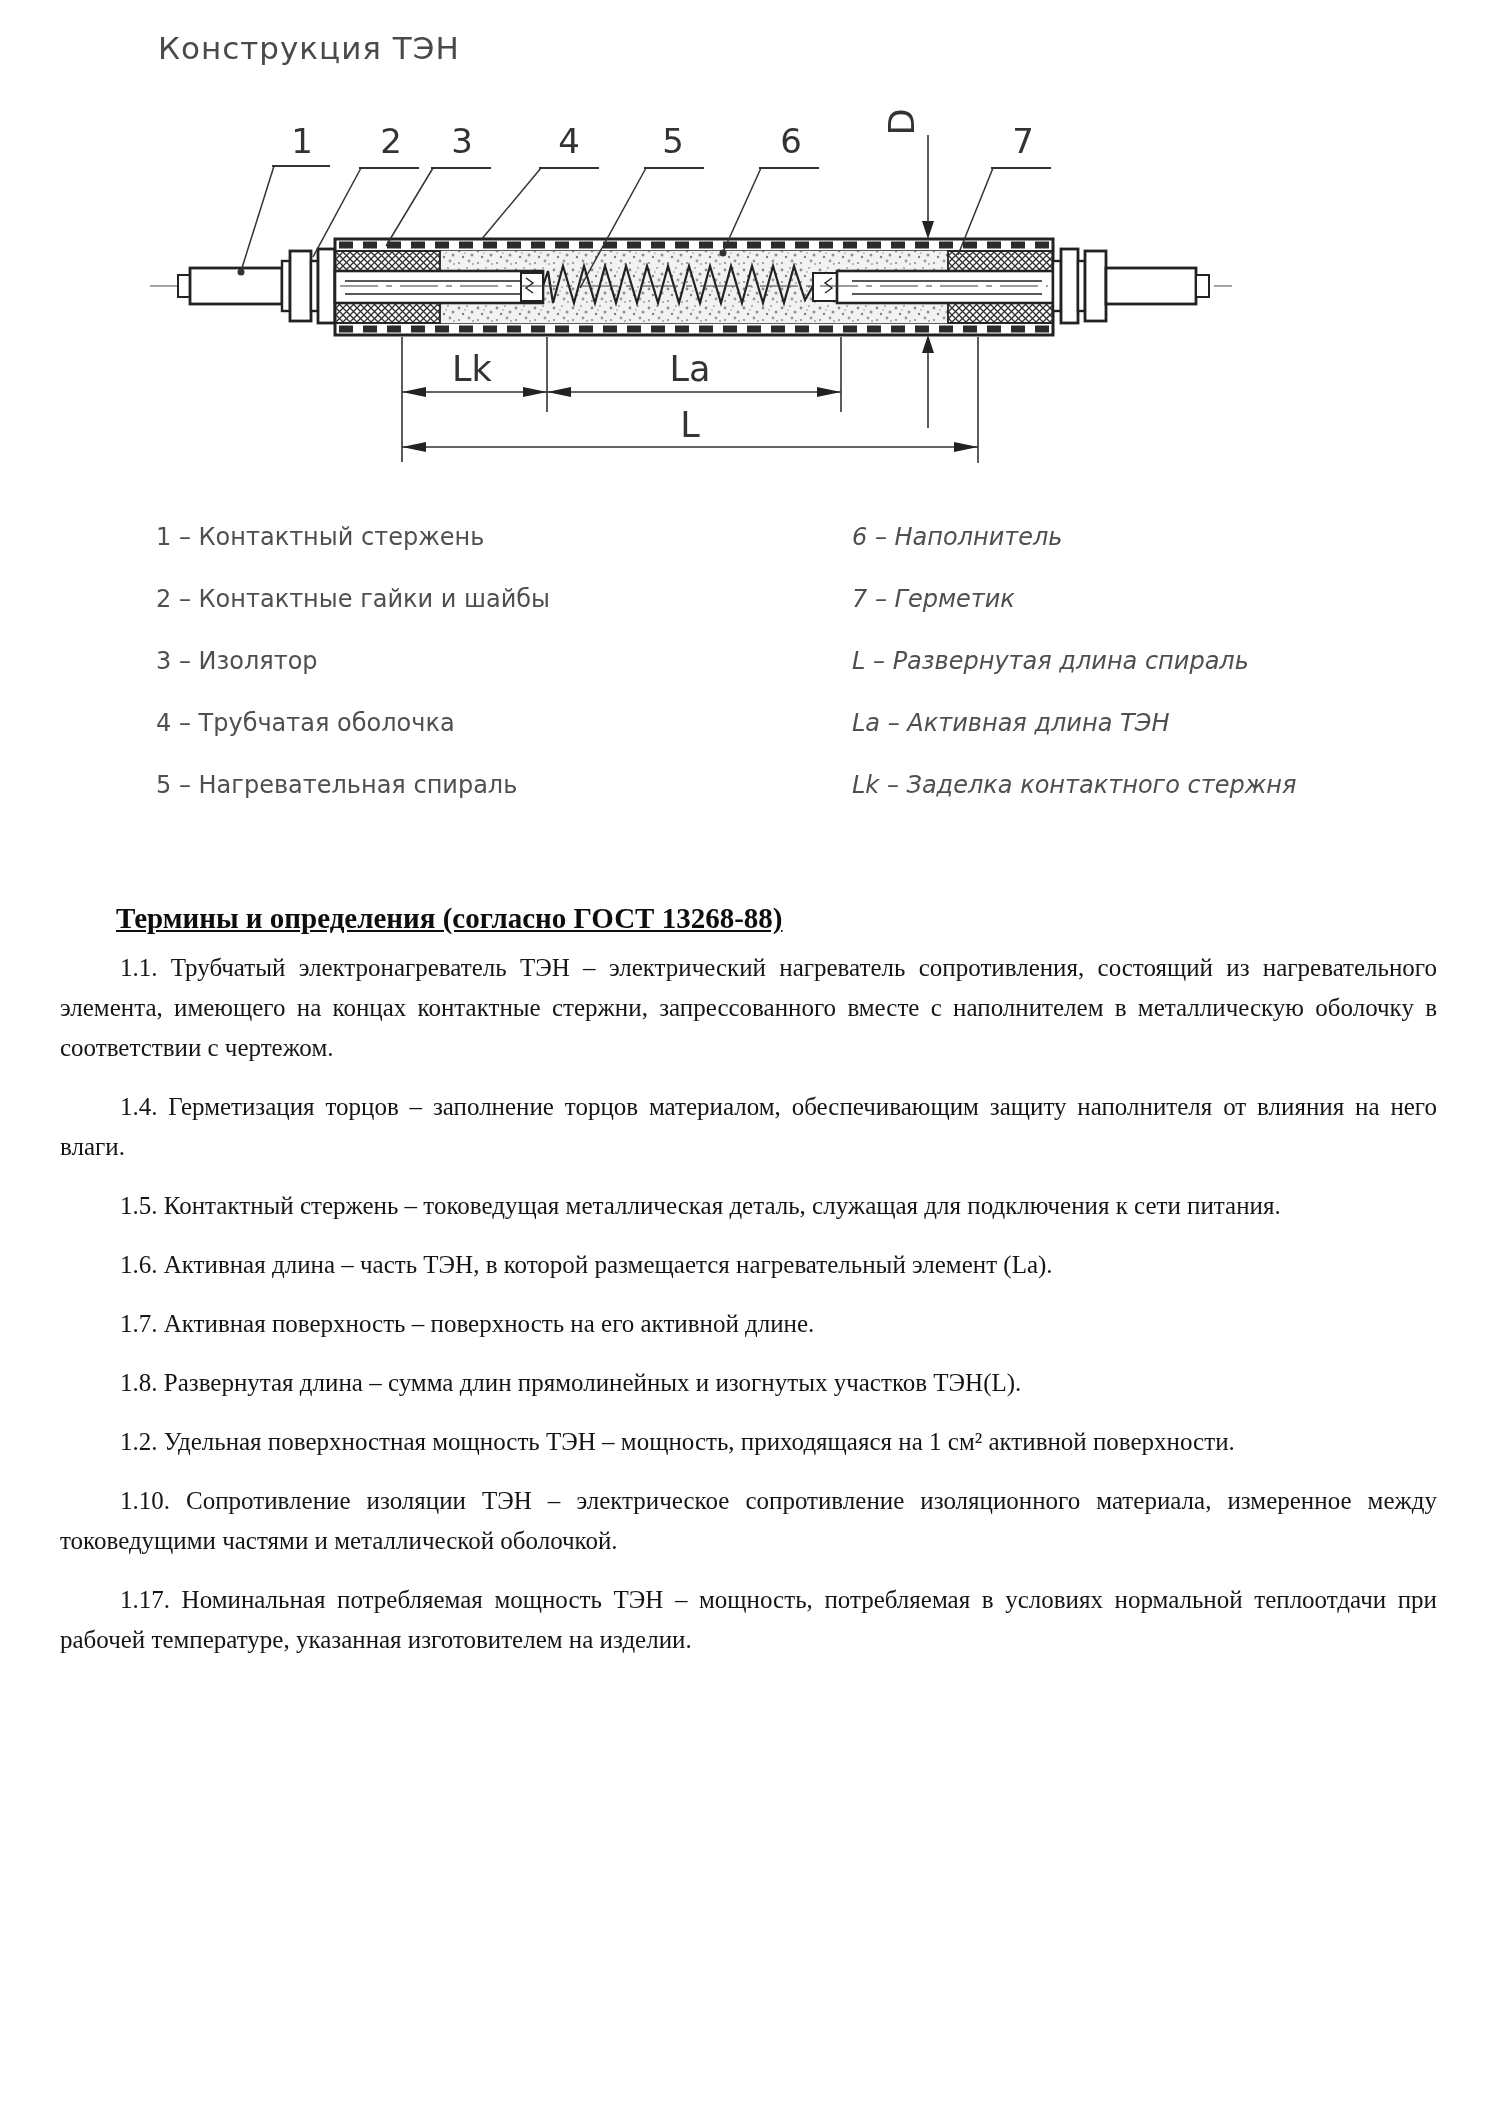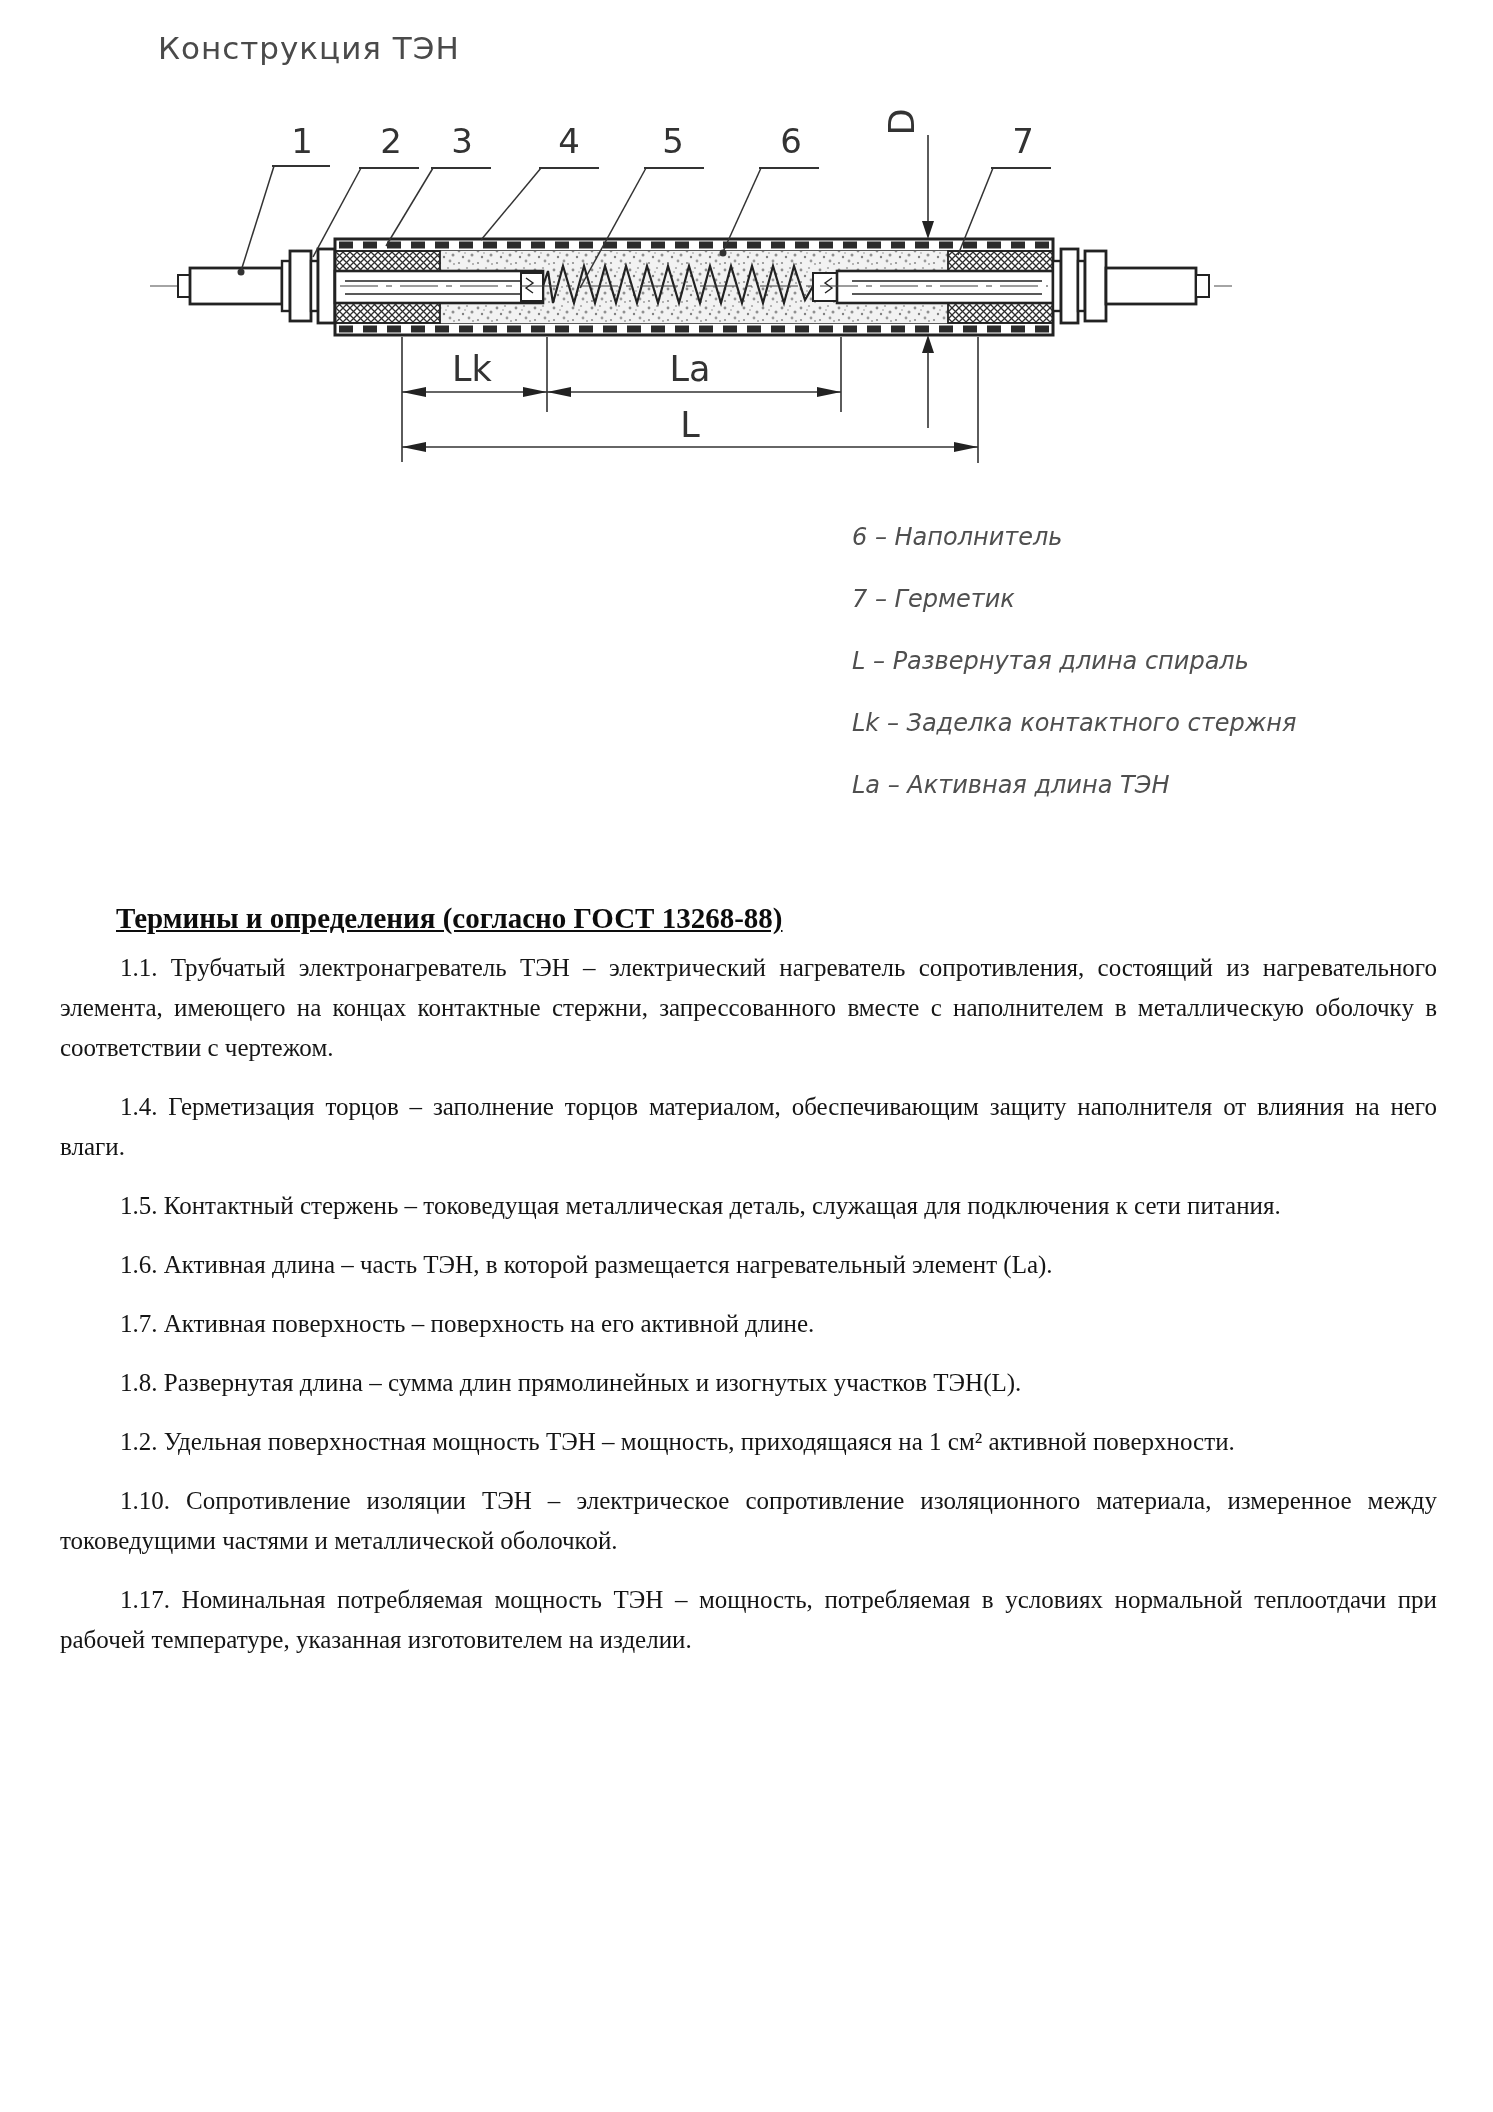--- a/index.html
+++ b/index.html
@@ -193,26 +193,33 @@
       </g>
       <g>
         <text class="dim-label" x="690" y="437" text-anchor="middle" stroke="none">L</text>
         <line x1="402" y1="447" x2="978" y2="447" stroke-width="1.6"></line>
         <polygon points="402,447 426,442 426,452" fill="#222" stroke="none"></polygon>
         <polygon points="978,447 954,442 954,452" fill="#222" stroke="none"></polygon>
       </g>
     </g>
   </svg>
 
+  <div class="legend-col legend-left">
+    <div class="li">1 – Контактный стержень</div>
+    <div class="li">2 – Контактные гайки и шайбы</div>
+    <div class="li">3 – Изолятор</div>
+    <div class="li">4 – Трубчатая оболочка</div>
+    <div class="li">5 – Нагревательная спираль</div>
+  </div>
   <div class="legend-col legend-right">
     <div class="li">6 – Наполнитель</div>
     <div class="li">7 – Герметик</div>
     <div class="li">L – Развернутая длина спираль</div>
+    <div class="li">La – Активная длина ТЭН</div>
     <div class="li">Lk – Заделка контактного стержня</div>
-    <div class="li">La – Активная длина ТЭН</div>
   </div>
 
   <div class="terms">
     <h2>Термины и определения (согласно ГОСТ 13268-88)</h2>
     <p>1.1. Трубчатый электронагреватель ТЭН – электрический нагреватель сопротивления, состоящий из нагревательного элемента, имеющего на концах контактные стержни, запрессованного вместе с наполнителем в металлическую оболочку в соответствии с чертежом.</p>
     <p>1.4. Герметизация торцов – заполнение торцов материалом, обеспечивающим защиту наполнителя от влияния на него влаги.</p>
     <p>1.5. Контактный стержень – токоведущая металлическая деталь, служащая для подключения к сети питания.</p>
     <p>1.6. Активная длина – часть ТЭН, в которой размещается нагревательный элемент (La).</p>
     <p>1.7. Активная поверхность – поверхность на его активной длине.</p>
     <p>1.8. Развернутая длина – сумма длин прямолинейных и изогнутых участков ТЭН(L).</p>

